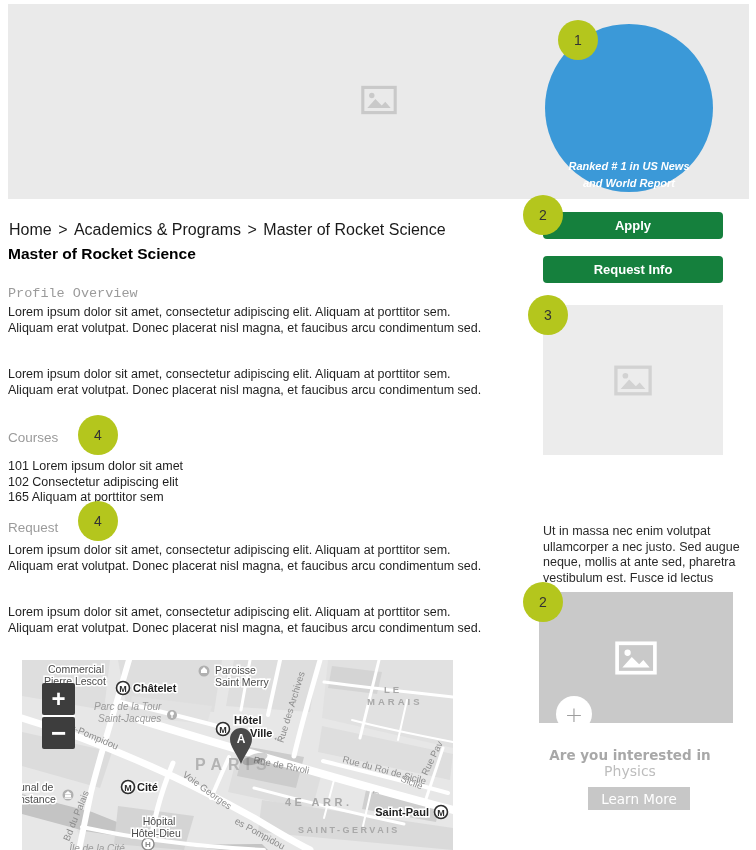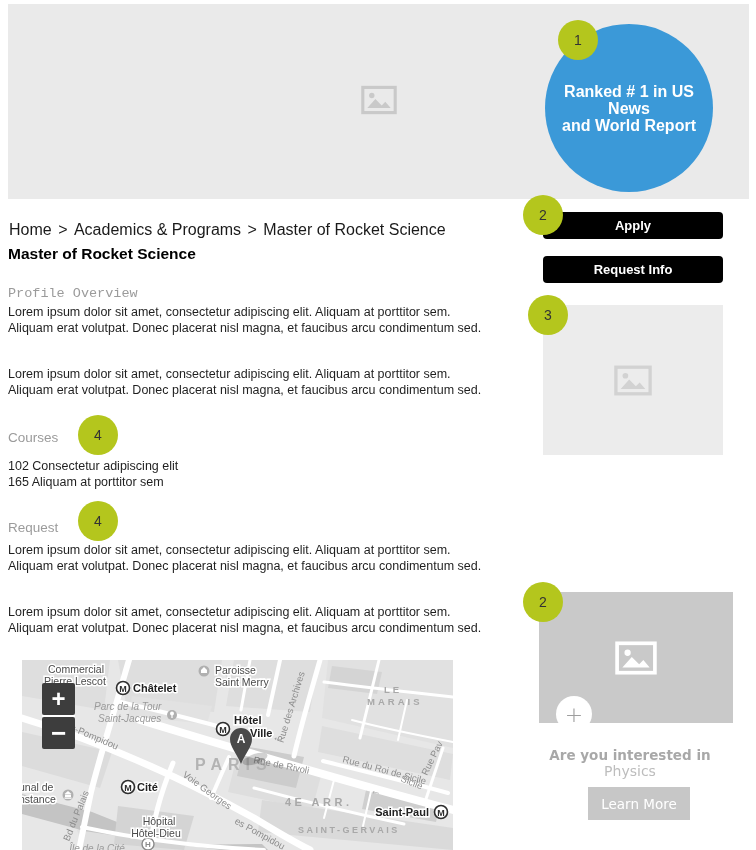--- a/index.html
+++ b/index.html
@@ -4,52 +4,52 @@
 <style>
   html,body{margin:0;padding:0;background:#fff;}
   .page{position:relative;width:756px;height:850px;overflow:hidden;background:#fff;
         font-family:"Liberation Sans",sans-serif;color:#111;}
   .abs{position:absolute;}
 
   
   .hero{left:8px;top:4px;width:741px;height:195px;background:#eaeaea;}
   .hero-icon{left:50%;top:50%;transform:translate(-50%,-50%);}
   .rank-circle{left:537px;top:20px;width:168px;height:168px;border-radius:50%;
-        background:#3b99d8;display:flex;flex-direction:column;align-items:center;justify-content:center;
-        color:#fff;font-weight:bold;font-size:16px;line-height:17px;text-align:center;}
+        background:#3b99d8;display:flex;flex-direction:column;align-items:center;justify-content:flex-end;
+        color:#fff;font-weight:bold;font-size:11px;line-height:17px;text-align:center;font-style:italic;}
 
   
   .badge{width:40px;height:40px;border-radius:50%;background:#b4c61d;color:#333;
         font-size:14px;display:flex;align-items:center;justify-content:center;z-index:30;}
 
   
   .breadcrumb{left:8px;top:221px;font-size:16px;color:#1a1a1a;}
   .breadcrumb span{margin:0 1px;}
   .page-title{left:8px;top:245px;font-size:15.5px;font-weight:bold;color:#000;}
   .sec-heading{font-size:13.5px;color:#9b9b9b;}
   .body-para{width:478px;font-size:12.5px;line-height:15.5px;color:#1f1f1f;}
   .course-list{left:8px;top:459px;font-size:12.5px;line-height:15.6px;color:#1f1f1f;}
 
   
-  .btn-blue{left:543px;width:180px;height:27px;background:#000000;border-radius:4px;border:none;
+  .btn-blue{left:543px;width:180px;height:27px;background:#15803d;border-radius:4px;border:none;
         color:#fff;font-weight:bold;font-size:13px;display:flex;align-items:center;justify-content:center;
         font-family:"Liberation Sans",sans-serif;cursor:pointer;}
   .ph-box{background:#ececec;display:flex;align-items:center;justify-content:center;}
   .profile-caption{left:543px;top:465px;width:182px;font-size:11.5px;font-weight:bold;line-height:14px;color:#111;}
   .profile-bio{left:543px;top:524px;width:200px;font-size:12.5px;line-height:15.5px;color:#2a2a2a;}
   .promo-img{left:539px;top:592px;width:194px;height:131px;background:#c9c9c9;
         display:flex;align-items:center;justify-content:center;}
   .plus-circle{left:556px;top:696px;width:36px;height:36px;border-radius:50%;background:#fff;
         display:flex;align-items:center;justify-content:center;color:#9e9e9e;font-size:22px;font-weight:300;z-index:5;
         font-family:"DejaVu Sans",sans-serif;}
   .promo-q{left:540px;top:747px;width:180px;text-align:center;color:#a8a8a8;font-weight:bold;
         font-size:13.5px;font-family:"DejaVu Sans",sans-serif;}
   .promo-s{left:540px;top:763px;width:180px;text-align:center;color:#bdbdbd;font-size:14px;
         font-family:"DejaVu Sans",sans-serif;}
-  .learn-btn{left:588px;top:787px;width:102px;height:33px;background:#c7c7c7;border:none;color:#fff;
+  .learn-btn{left:588px;top:787px;width:102px;height:23px;background:#c7c7c7;border:none;color:#fff;
         font-size:13.5px;font-family:"DejaVu Sans",sans-serif;display:flex;align-items:center;justify-content:center;cursor:pointer;}
 
   
   .map{left:22px;top:660px;width:431px;height:190px;overflow:hidden;background:#e7e7e7;}
   .zoom-ctl{left:20px;top:23px;width:33px;z-index:20;}
   .zoom-btn{width:33px;height:32px;background:#3d3d3d;color:#fff;border:none;display:flex;
         align-items:center;justify-content:center;font-size:24px;font-weight:bold;cursor:pointer;
         font-family:"Liberation Sans",sans-serif;border-radius:2px;}
   .zoom-gap{height:2px;background:#fff;}
 
@@ -106,38 +106,40 @@
     <span>Master of Rocket Science</span>
   </div>
 
   <h1 class="abs page-title" style="margin:0;">Master of Rocket Science</h1>
   <div class="abs sec-heading" style="left:8px;top:286px;font-family:Liberation Mono, monospace;">Profile Overview</div>
   <p class="abs body-para" style="left:8px;top:305px;margin:0;">Lorem ipsum dolor sit amet, consectetur adipiscing elit. Aliquam at porttitor sem. Aliquam erat volutpat. Donec placerat nisl magna, et faucibus arcu condimentum sed.</p>
   <p class="abs body-para" style="left:8px;top:367px;margin:0;">Lorem ipsum dolor sit amet, consectetur adipiscing elit. Aliquam at porttitor sem. Aliquam erat volutpat. Donec placerat nisl magna, et faucibus arcu condimentum sed.</p>
 
   <div class="abs sec-heading" style="left:8px;top:430px;">Courses</div>
   <div class="abs course-list">
+    <div>101 Lorem ipsum dolor sit amet</div>
     <div>102 Consectetur adipiscing elit</div>
     <div>165 Aliquam at porttitor sem</div>
   </div>
 
   <div class="abs sec-heading" style="left:8px;top:520px;">Request</div>
   <p class="abs body-para" style="left:8px;top:543px;margin:0;">Lorem ipsum dolor sit amet, consectetur adipiscing elit. Aliquam at porttitor sem. Aliquam erat volutpat. Donec placerat nisl magna, et faucibus arcu condimentum sed.</p>
   <p class="abs body-para" style="left:8px;top:605px;margin:0;">Lorem ipsum dolor sit amet, consectetur adipiscing elit. Aliquam at porttitor sem. Aliquam erat volutpat. Donec placerat nisl magna, et faucibus arcu condimentum sed.</p>
 
   <button class="abs btn-blue" style="top:212px;">Apply</button>
   <button class="abs btn-blue" style="top:256px;">Request Info</button>
 
   <div class="abs ph-box" style="left:543px;top:305px;width:180px;height:150px;">
     <svg width="38" height="31" viewBox="0 0 40 32">
       <rect x="2" y="2" width="36" height="28" fill="none" stroke="#d2d2d2" stroke-width="3.5"></rect>
       <circle cx="12" cy="11" r="3" fill="#d2d2d2"></circle>
       <path d="M7 25 L16 15 L23 22 L27 18 L33 25 Z" fill="#d2d2d2"></path>
     </svg>
   </div>
+  <div class="abs profile-bio">Ut in massa nec enim volutpat ullamcorper a nec justo. Sed augue neque, mollis at ante sed, pharetra vestibulum est. Fusce id lectus</div>
 
   <div class="abs promo-img">
     <svg width="42" height="34" viewBox="0 0 40 32">
       <rect x="2" y="2" width="36" height="28" fill="none" stroke="#ffffff" stroke-width="3.5"></rect>
       <circle cx="12" cy="11" r="3" fill="#ffffff"></circle>
       <path d="M7 25 L16 15 L23 22 L27 18 L33 25 Z" fill="#ffffff"></path>
     </svg>
   </div>
   <div class="abs plus-circle">
     <span>+</span>

